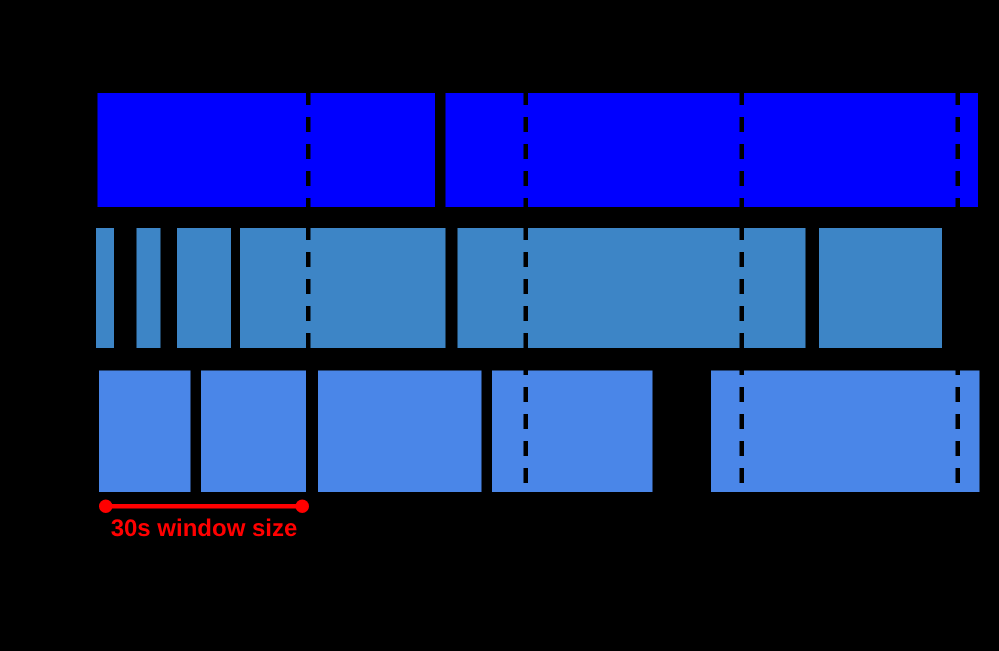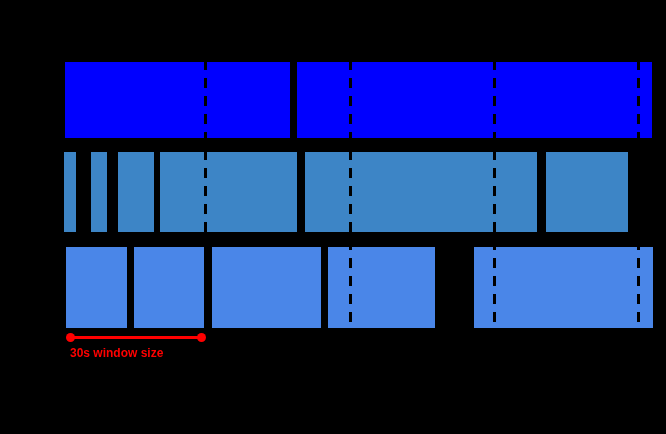--- a/index.html
+++ b/index.html
@@ -27,23 +27,23 @@
     height: 3px;
   }
   .ann-dot {
     position: absolute;
     width: 9px;
     height: 9px;
     border-radius: 50%;
   }
   .ann-label {
     position: absolute;
-    font-size: 12px;
+    font-size: 16px;
     font-weight: bold;
-    text-align: left;
+    text-align: center;
     letter-spacing: 0px;
     line-height: 14px;
   }
 </style>
 </head>
 <body>
 
 <div class="figure" style="width: 666px; height: 434px; background: rgb(0, 0, 0);">
   <div id="rows-layer">
       <div class="segment" style="left: 65px; top: 62px; width: 225px; height: 76px; background: rgb(0, 0, 255);"></div>

